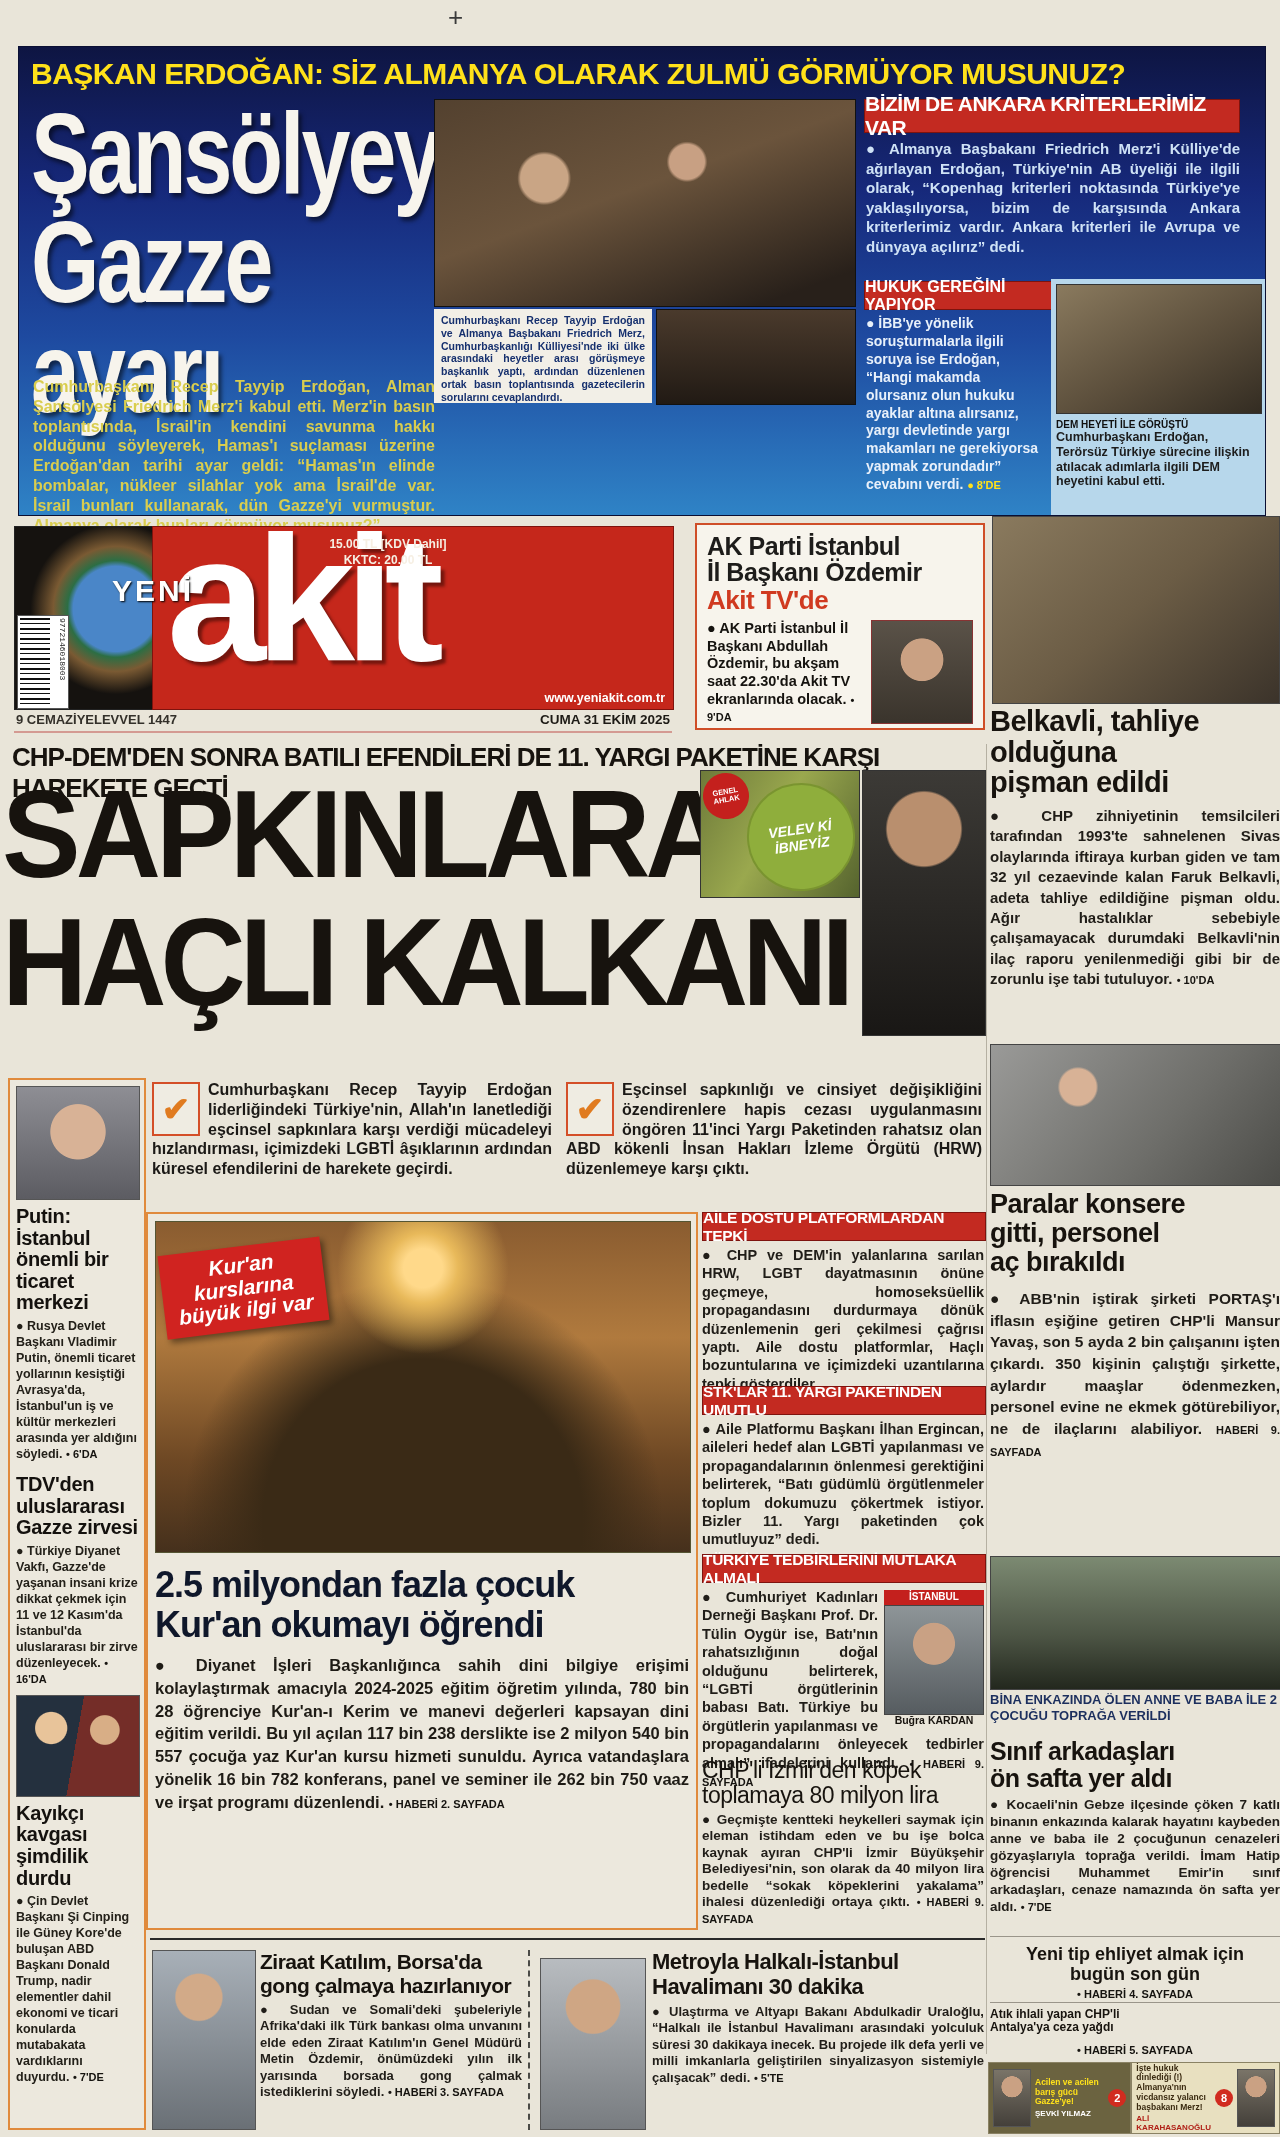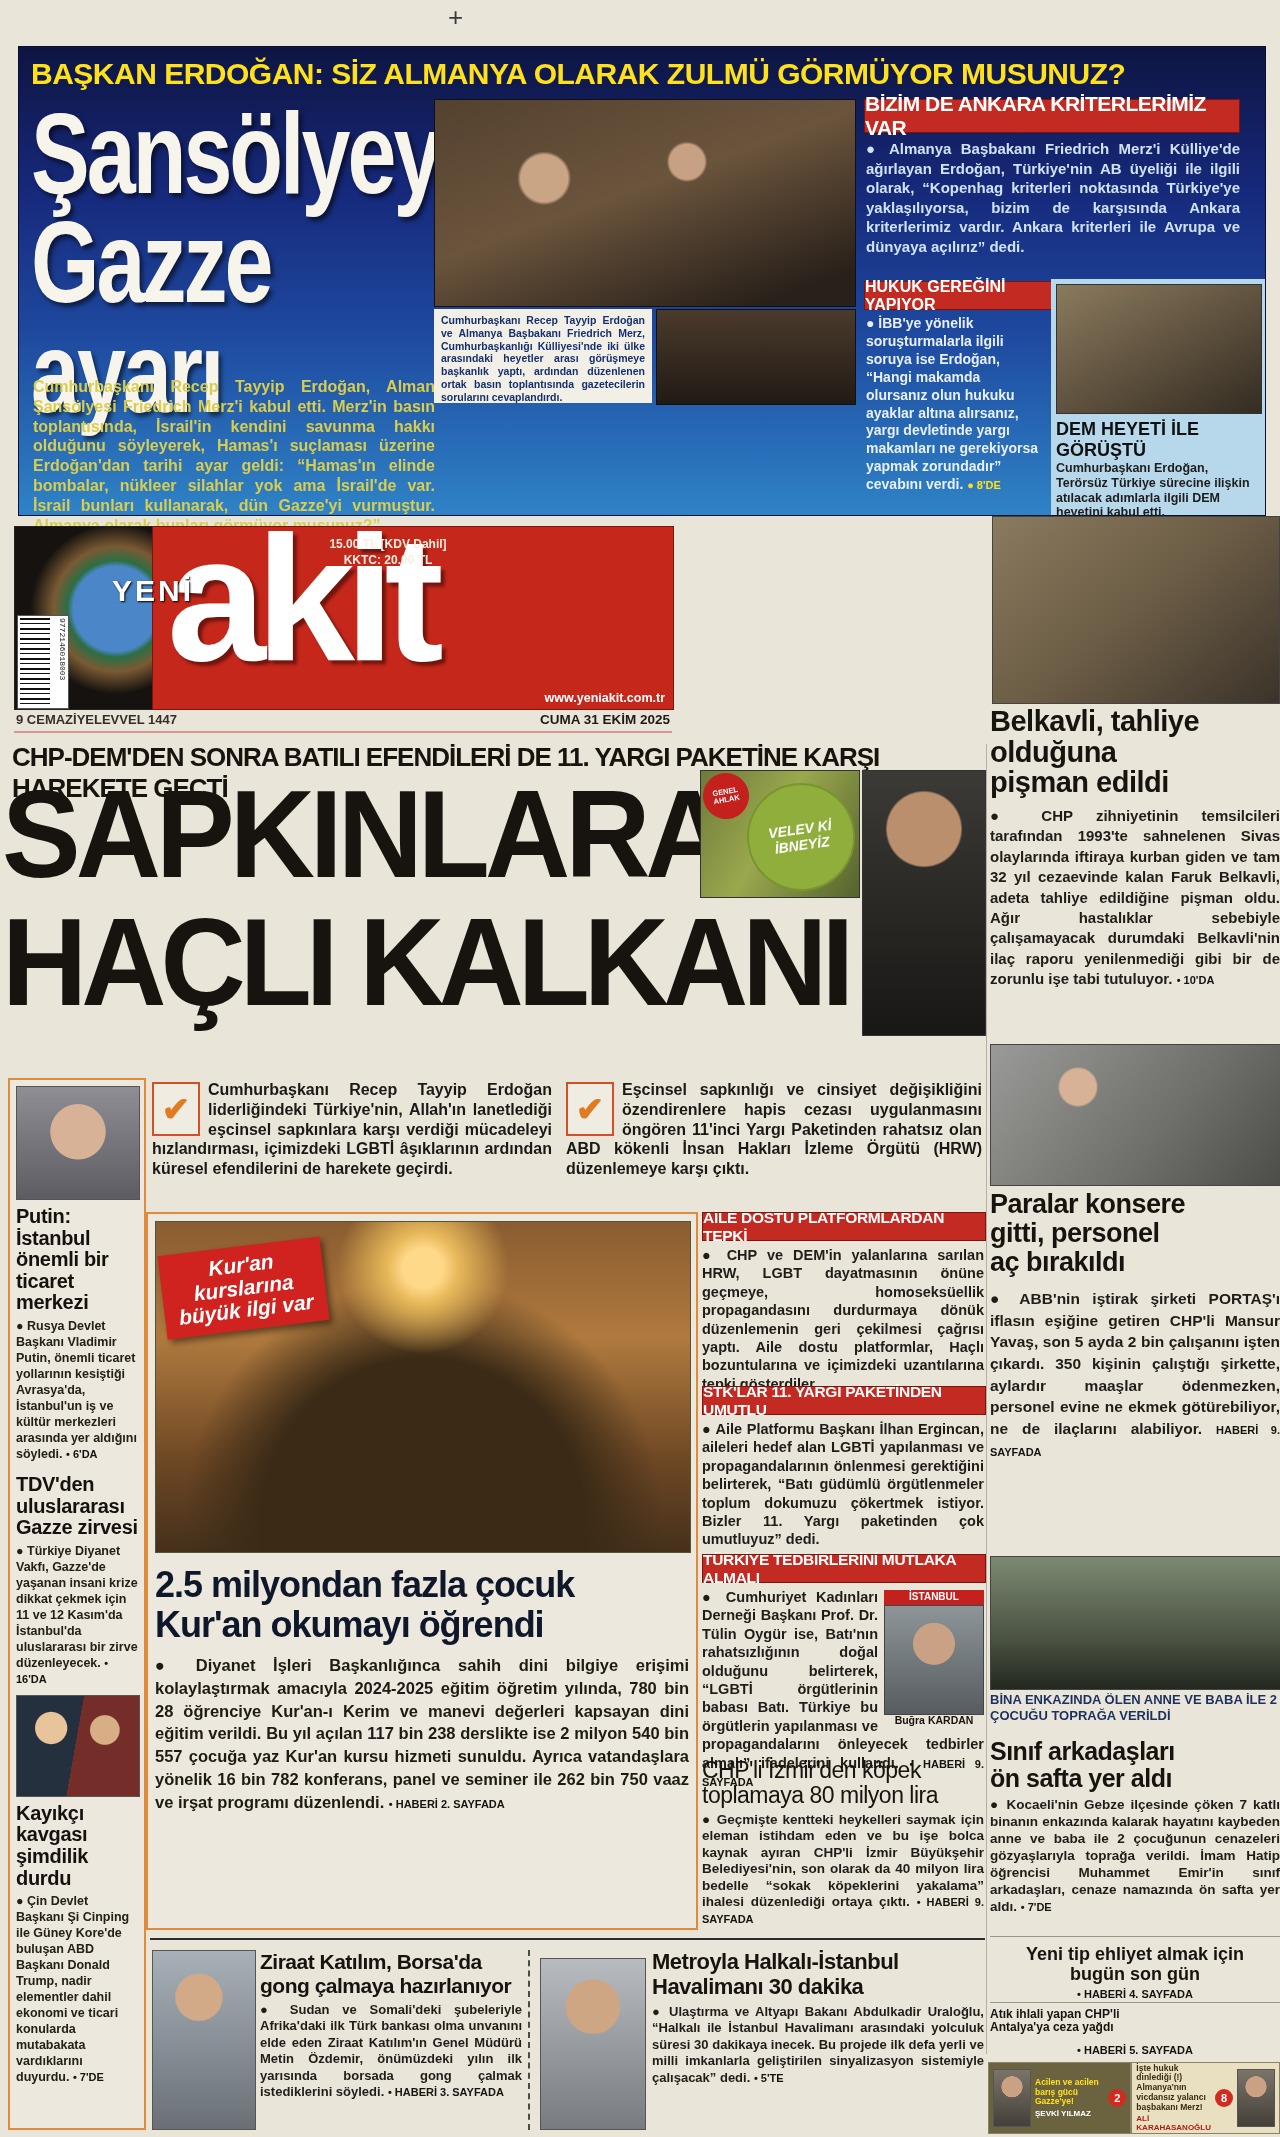--- a/index.html
+++ b/index.html
@@ -28,21 +28,21 @@
     background:linear-gradient(180deg,#4a3a2c,#211a14);border:1px solid #111;}
   .redbar{background:#c32a21;color:#fff;font-weight:900;display:flex;align-items:center;justify-content:center;
     border:1px solid #7e130e;}
   #ankara-title{left:845px;top:52px;width:374px;height:32px;font-size:21px;letter-spacing:-.5px;}
   #ankara-text{left:847px;top:92px;width:374px;font-size:15px;line-height:1.3;font-weight:700;color:#cfe2f6;}
   #hukuk-title{left:845px;top:234px;width:212px;height:27px;font-size:16px;}
   #hukuk-text{left:847px;top:268px;width:178px;font-size:14px;line-height:1.28;font-weight:700;color:#e8f0fa;}
   #hukuk-page{font-size:11px;font-weight:900;color:#ffe11a;}
   #dem-panel{left:1032px;top:232px;width:214px;height:236px;background:#b7d7eb;padding:5px;box-sizing:border-box;}
   .ph-dem{width:100%;height:128px;background:linear-gradient(150deg,#8a7a5e,#5c4f3c 55%,#332c22);border:1px solid #333;}
-  #dem-cap-title{font-size:18px;font-weight:900;color:#101010;margin-top:5px;}
+  #dem-cap-title{font-size:10px;font-weight:900;color:#101010;margin-top:5px;}
   #dem-cap-text{font-size:12.5px;line-height:1.18;font-weight:600;color:#1d1d1d;}
 
   
   #earth-block{left:14px;top:526px;width:140px;height:182px;background:
     radial-gradient(circle at 72% 45%,#4a86c8 0 30%,#2c6e44 34%,#7a5a33 44%,#15120f 60%),#15120f;border:1px solid #222;}
   #barcode{left:16px;top:614px;width:50px;height:92px;background:#fff;border:1px solid #555;overflow:hidden;}
   #barcode .lines{position:absolute;left:2px;top:2px;width:30px;height:86px;
     background:repeating-linear-gradient(180deg,#111 0 2px,#fff 2px 5px,#111 5px 6px,#fff 6px 10px);}
   #barcode .num{position:absolute;right:1px;top:2px;writing-mode:vertical-rl;font-size:8px;color:#222;
     font-family:"Liberation Mono",monospace;}
@@ -230,20 +230,32 @@
   <div id="akit-block" class="abs">
     <div id="akit-logo">akit</div>
     <div id="price1">15.00 TL [KDV Dahil]</div>
     <div id="price2">KKTC: 20.00 TL</div>
     <div id="website">www.yeniakit.com.tr</div>
   </div>
   <div id="hijri" class="abs">9 CEMAZİYELEVVEL 1447</div>
   <div id="gregorian" class="abs">CUMA 31 EKİM 2025</div>
   <div id="mast-rule" class="abs"></div>
 
+  <div id="akittv" class="abs">
+    <div id="akittv-title" class="pre">AK Parti İstanbul
+İl Başkanı Özdemir</div>
+    <div id="akittv-red">Akit TV'de</div>
+    <div id="akittv-body">
+      <div id="akittv-text">
+        <span>● AK Parti İstanbul İl Başkanı Abdullah Özdemir, bu akşam saat 22.30'da Akit TV ekranlarında olacak.</span>
+        <span class="pageref">• 9'DA</span>
+      </div>
+      <div class="ph-ozdemir"></div>
+    </div>
+  </div>
 
   <div class="abs ph-reader"></div>
   <div id="belkavli-head" class="abs rc-head pre">Belkavli, tahliye
 olduğuna
 pişman edildi</div>
   <div id="belkavli-body" class="abs rc-body just">
     <span>● CHP zihniyetinin temsilcileri tarafından 1993'te sahnelenen Sivas olaylarında iftiraya kurban giden ve tam 32 yıl cezaevinde kalan Faruk Belkavli, adeta tahliye edildiğine pişman oldu. Ağır hastalıklar sebebiyle çalışamayacak durumdaki Belkavli'nin ilaç raporu yenilenmediği gibi bir de zorunlu işe tabi tutuluyor.</span>
     <span class="pageref">• 10'DA</span>
   </div>
 

